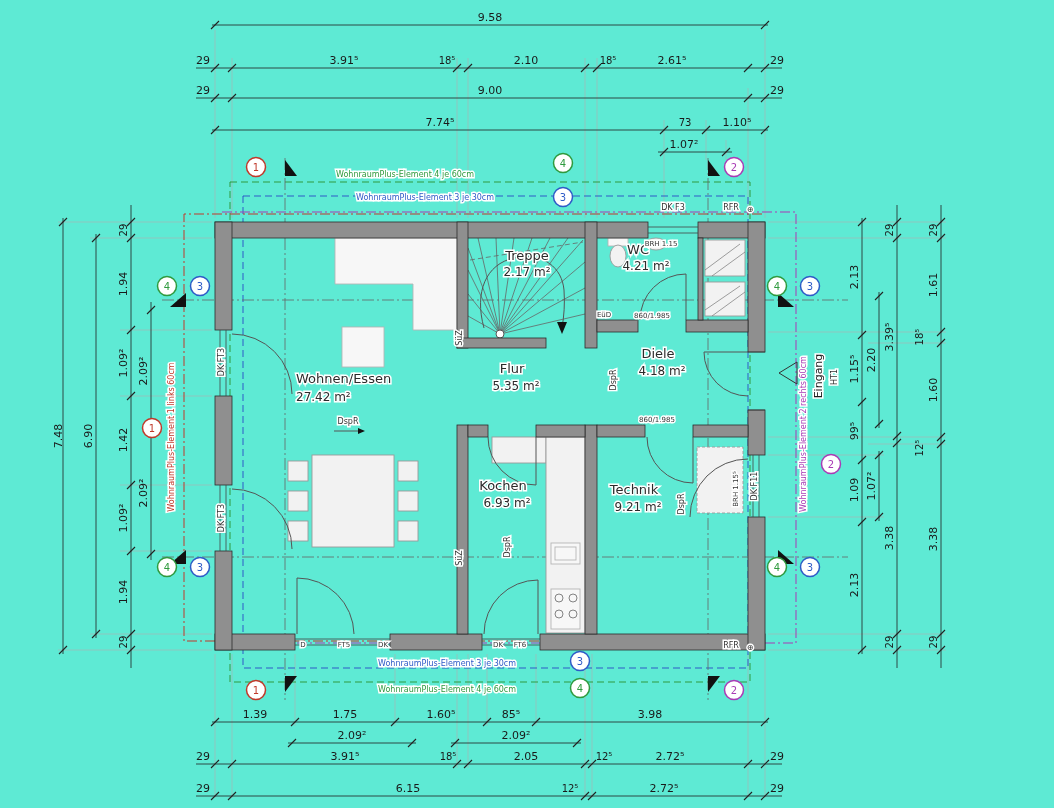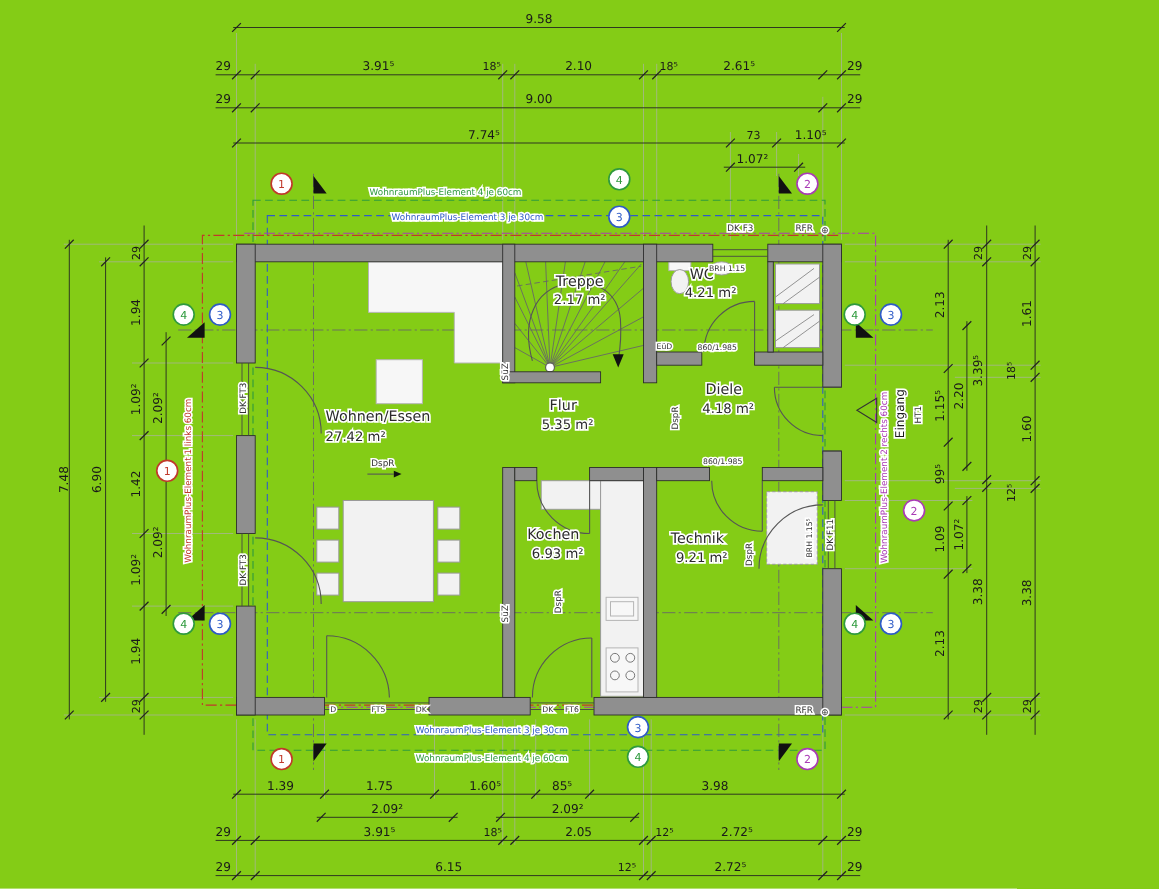--- a/index.html
+++ b/index.html
@@ -1,16 +1,16 @@
 <!DOCTYPE html>
 <html><head>
 <meta charset="utf-8">
 <style>
   html,body{margin:0;padding:0;background:#fff;}
-  .stage{width:1054px;height:808px;position:relative;background:#84cc16;
+  .stage{width:1054px;height:808px;position:relative;background:#5eead4;
          font-family:"DejaVu Sans", sans-serif;}
   svg text{font-family:"DejaVu Sans", sans-serif;fill:#1a1a1a;}
   .dim{font-size:11px;}
   .dimS{font-size:10px;}
   .room{font-size:13px;fill:#2b2b2b;}
   .area{font-size:12px;fill:#2b2b2b;}
   .tiny{font-size:8px;fill:#333;}
   .tiny7{font-size:7px;fill:#333;}
   .elemtxt{font-size:8px;}
   .halo{paint-order:stroke;stroke:#ffffff;stroke-width:3px;}

